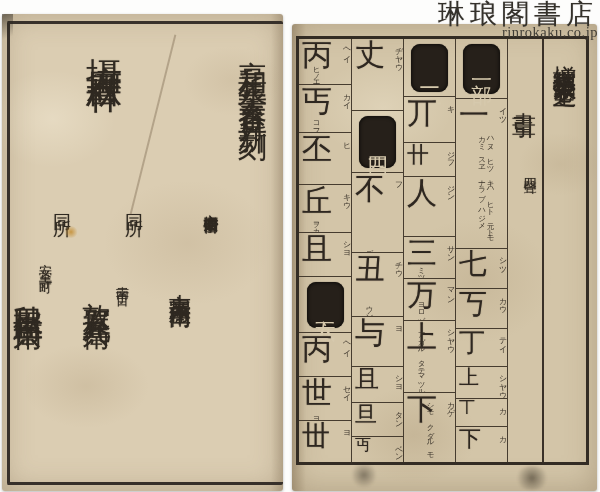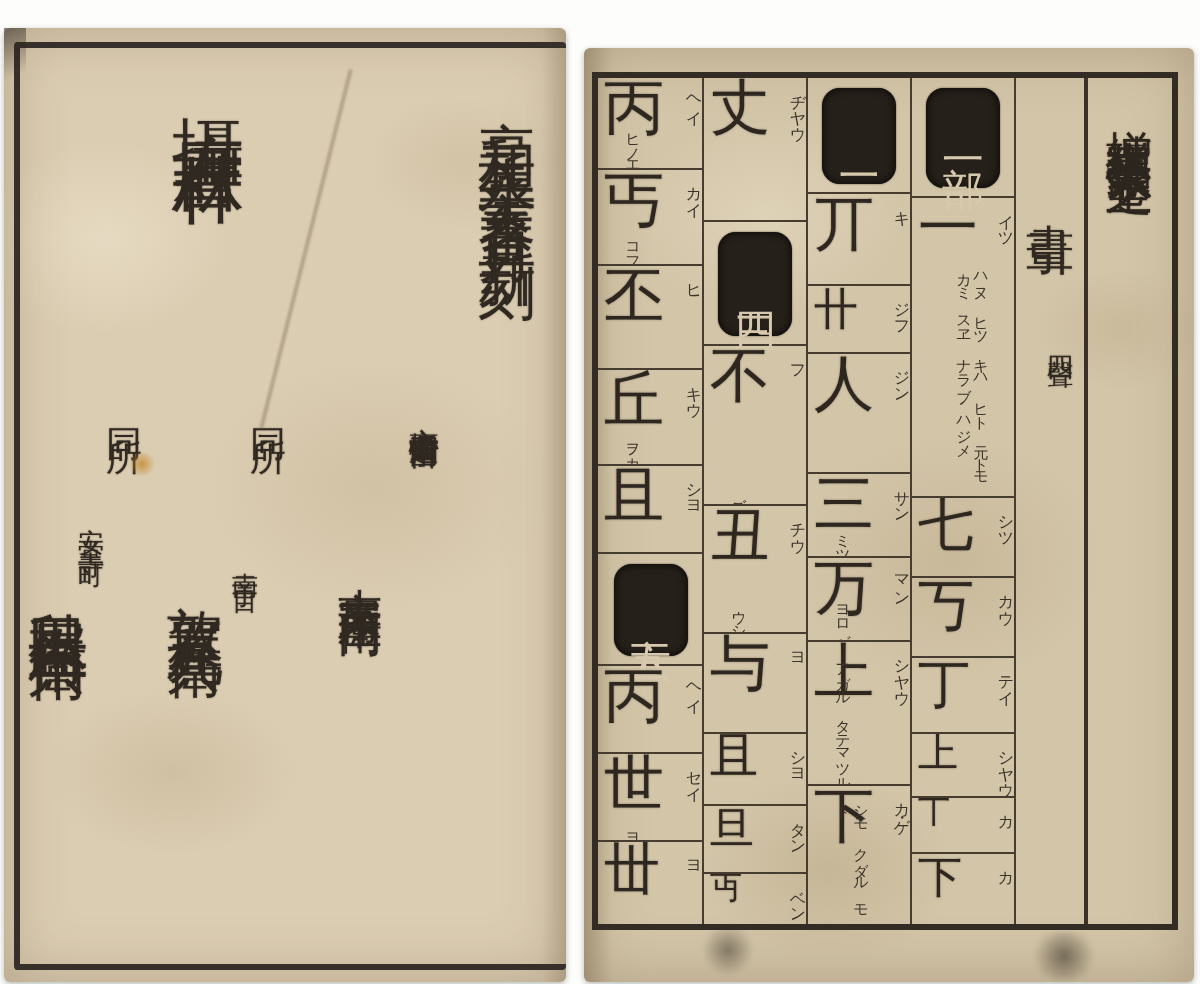--- a/index.html
+++ b/index.html
@@ -88,20 +88,24 @@
   .smudge-br{left:222px;top:442px;width:36px;height:24px;border-radius:50%;
     background:radial-gradient(circle, rgba(58,50,38,.6), rgba(58,50,38,0) 70%);filter:blur(1px);}
   .smudge-bl{left:60px;top:437px;width:24px;height:28px;border-radius:50%;
     background:radial-gradient(circle, rgba(55,48,38,.5), rgba(55,48,38,0) 70%);filter:blur(1px);}
 </style>
 </head>
 <body>
 
 <div class="canvas">
 
+  <div class="watermark">
+    <span class="wm-name">琳琅閣書店</span>
+    <span class="wm-url">rinrokaku.co.jp</span>
+  </div>
 
   <div class="page page-left">
     <div class="lframe"></div>
 
     <div class="vtext t-shop">攝府書林</div>
     <div class="vtext t-date">享和三年癸亥春正月新刻</div>
 
     <div class="vtext t-p1addr">心齋橋通南四丁目</div>
     <div class="vtext t-p1name">吉文字屋市左衛門</div>
 

